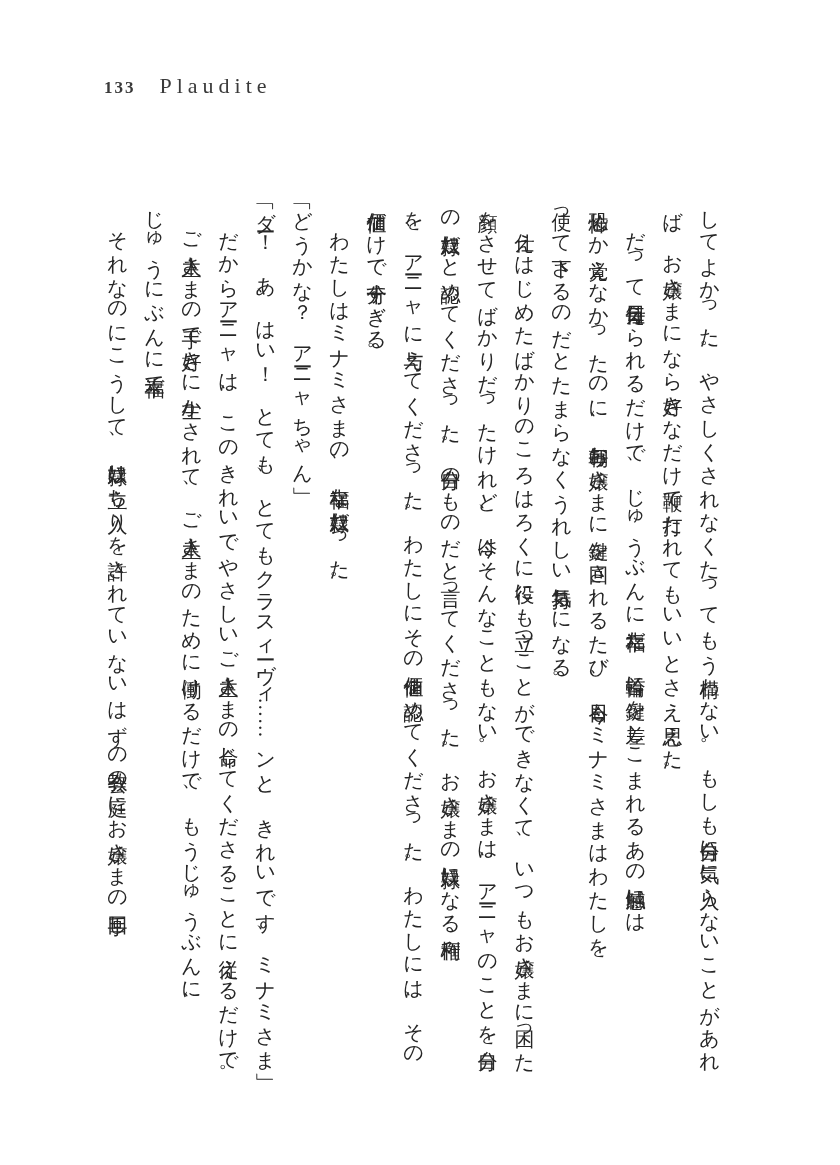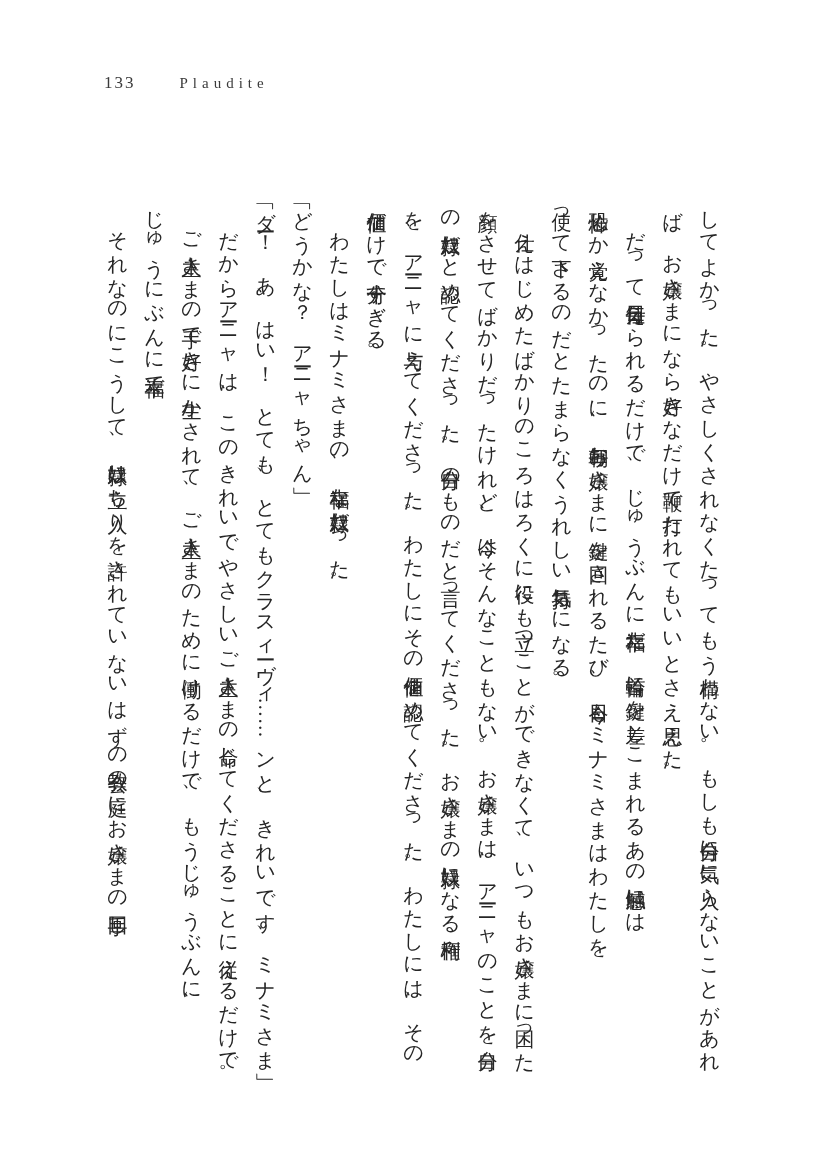--- a/index.html
+++ b/index.html
@@ -19,25 +19,26 @@
     position: absolute;
     top: 73px;
     left: 104px;
     color: #3a3a3a;
     font-size: 17px;
     white-space: nowrap;
   }
   .page-num {
     display: inline-block;
     letter-spacing: 2px;
-    margin-right: 44px;
+    margin-right: 24px;
+    font-weight: bold;
   }
   .running-title {
     display: inline-block;
-    font-size: 15px;
+    font-size: 22px;
     letter-spacing: 5px;
     color: #3a3a3a;
   }
   .text-area {
     position: absolute;
     top: 197px;
     right: 112px;
     height: 868px;
     writing-mode: vertical-rl;
     text-orientation: mixed;

